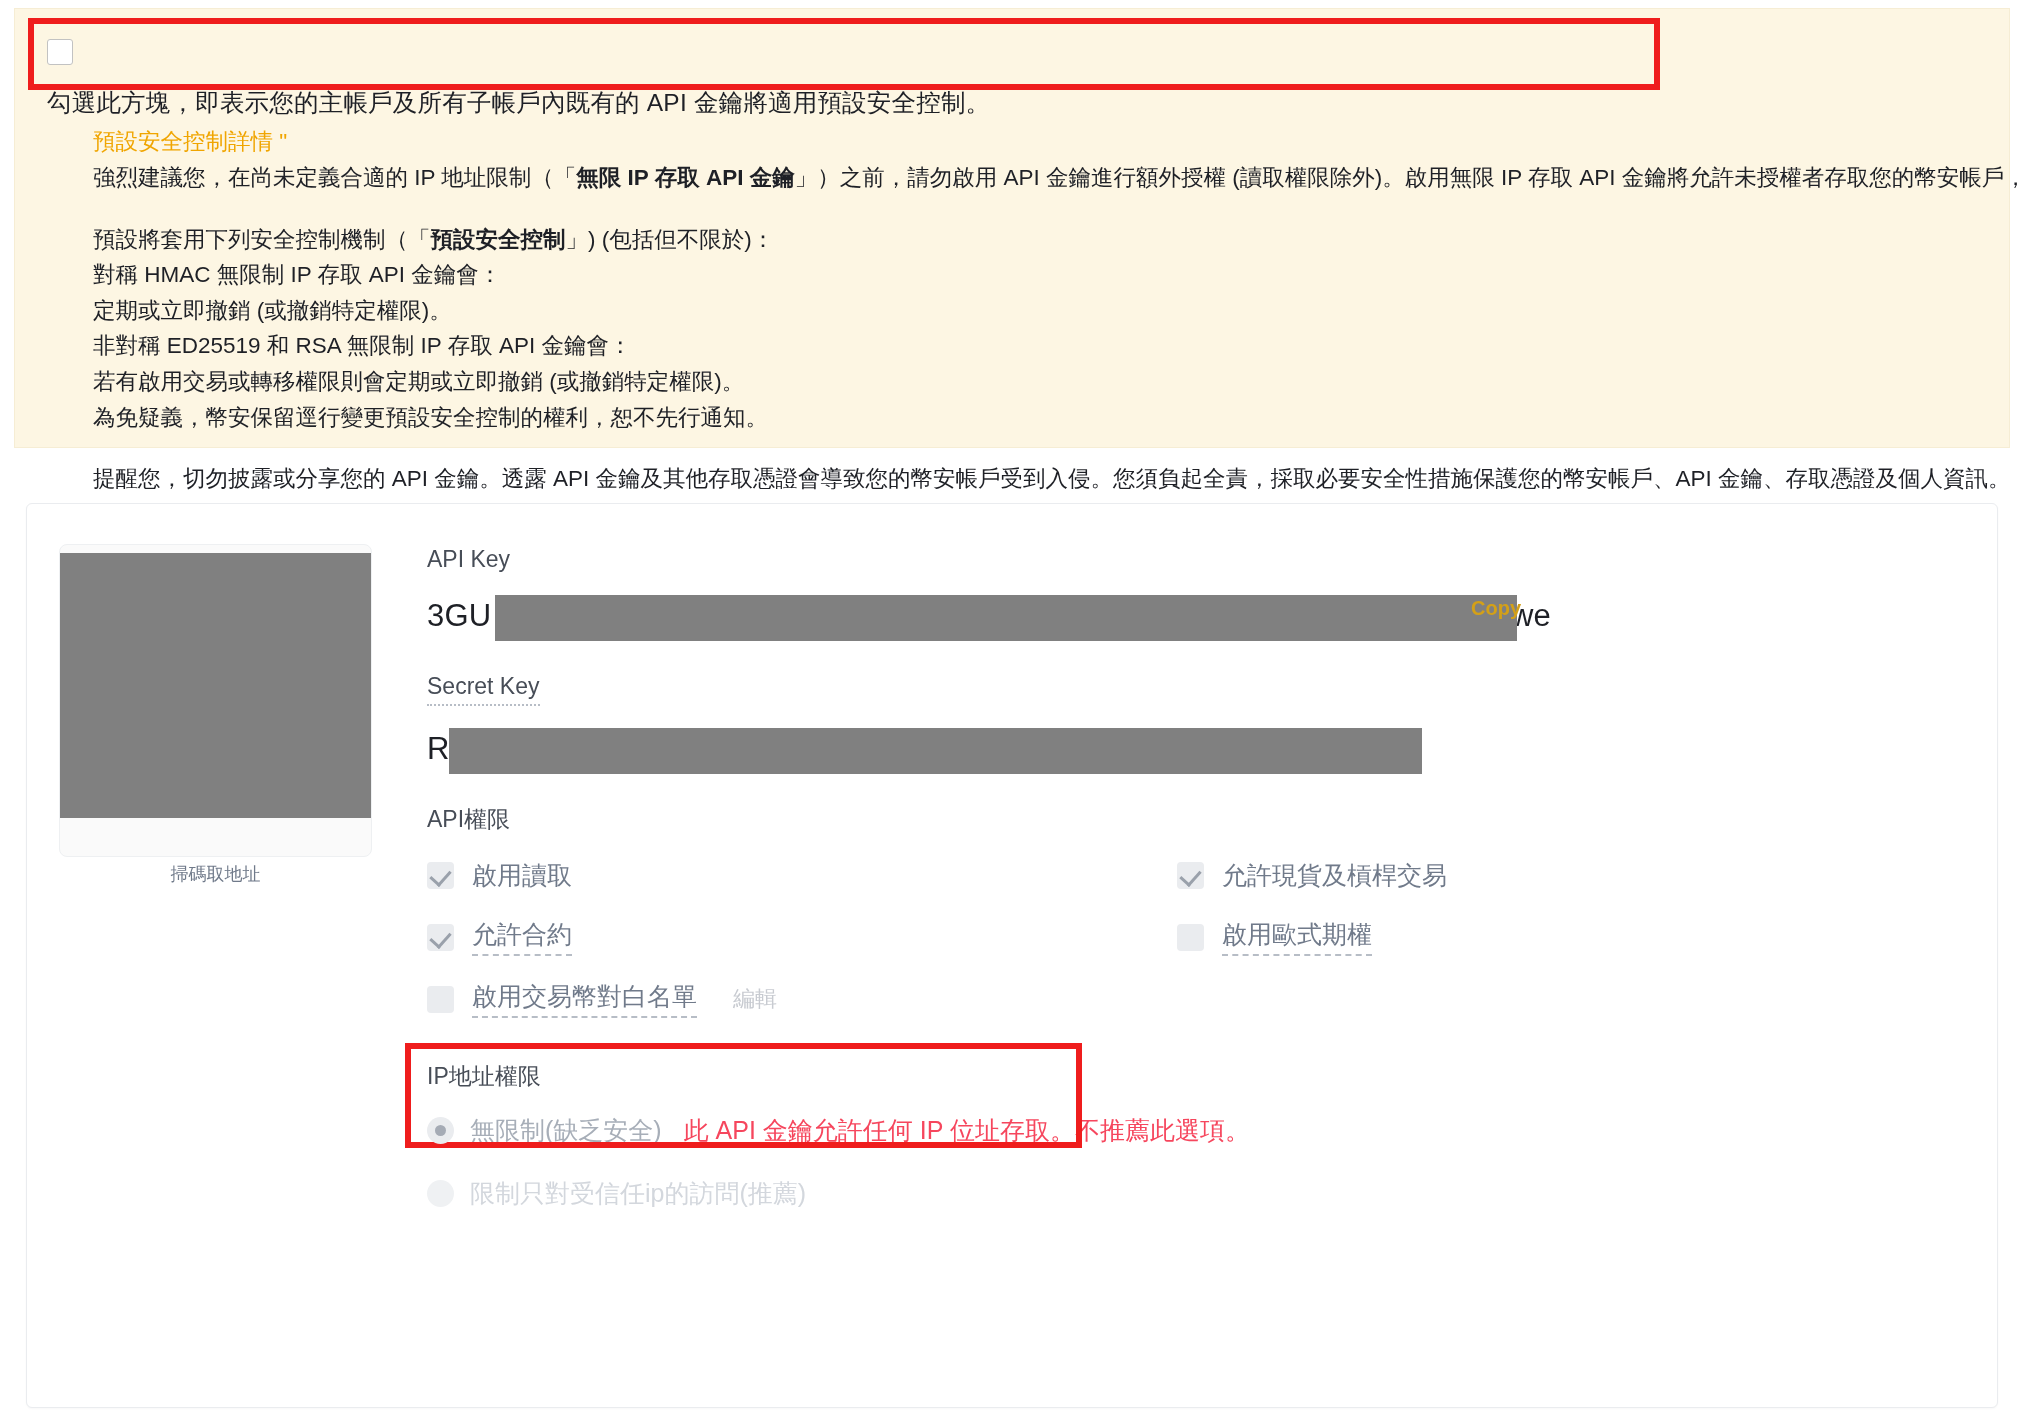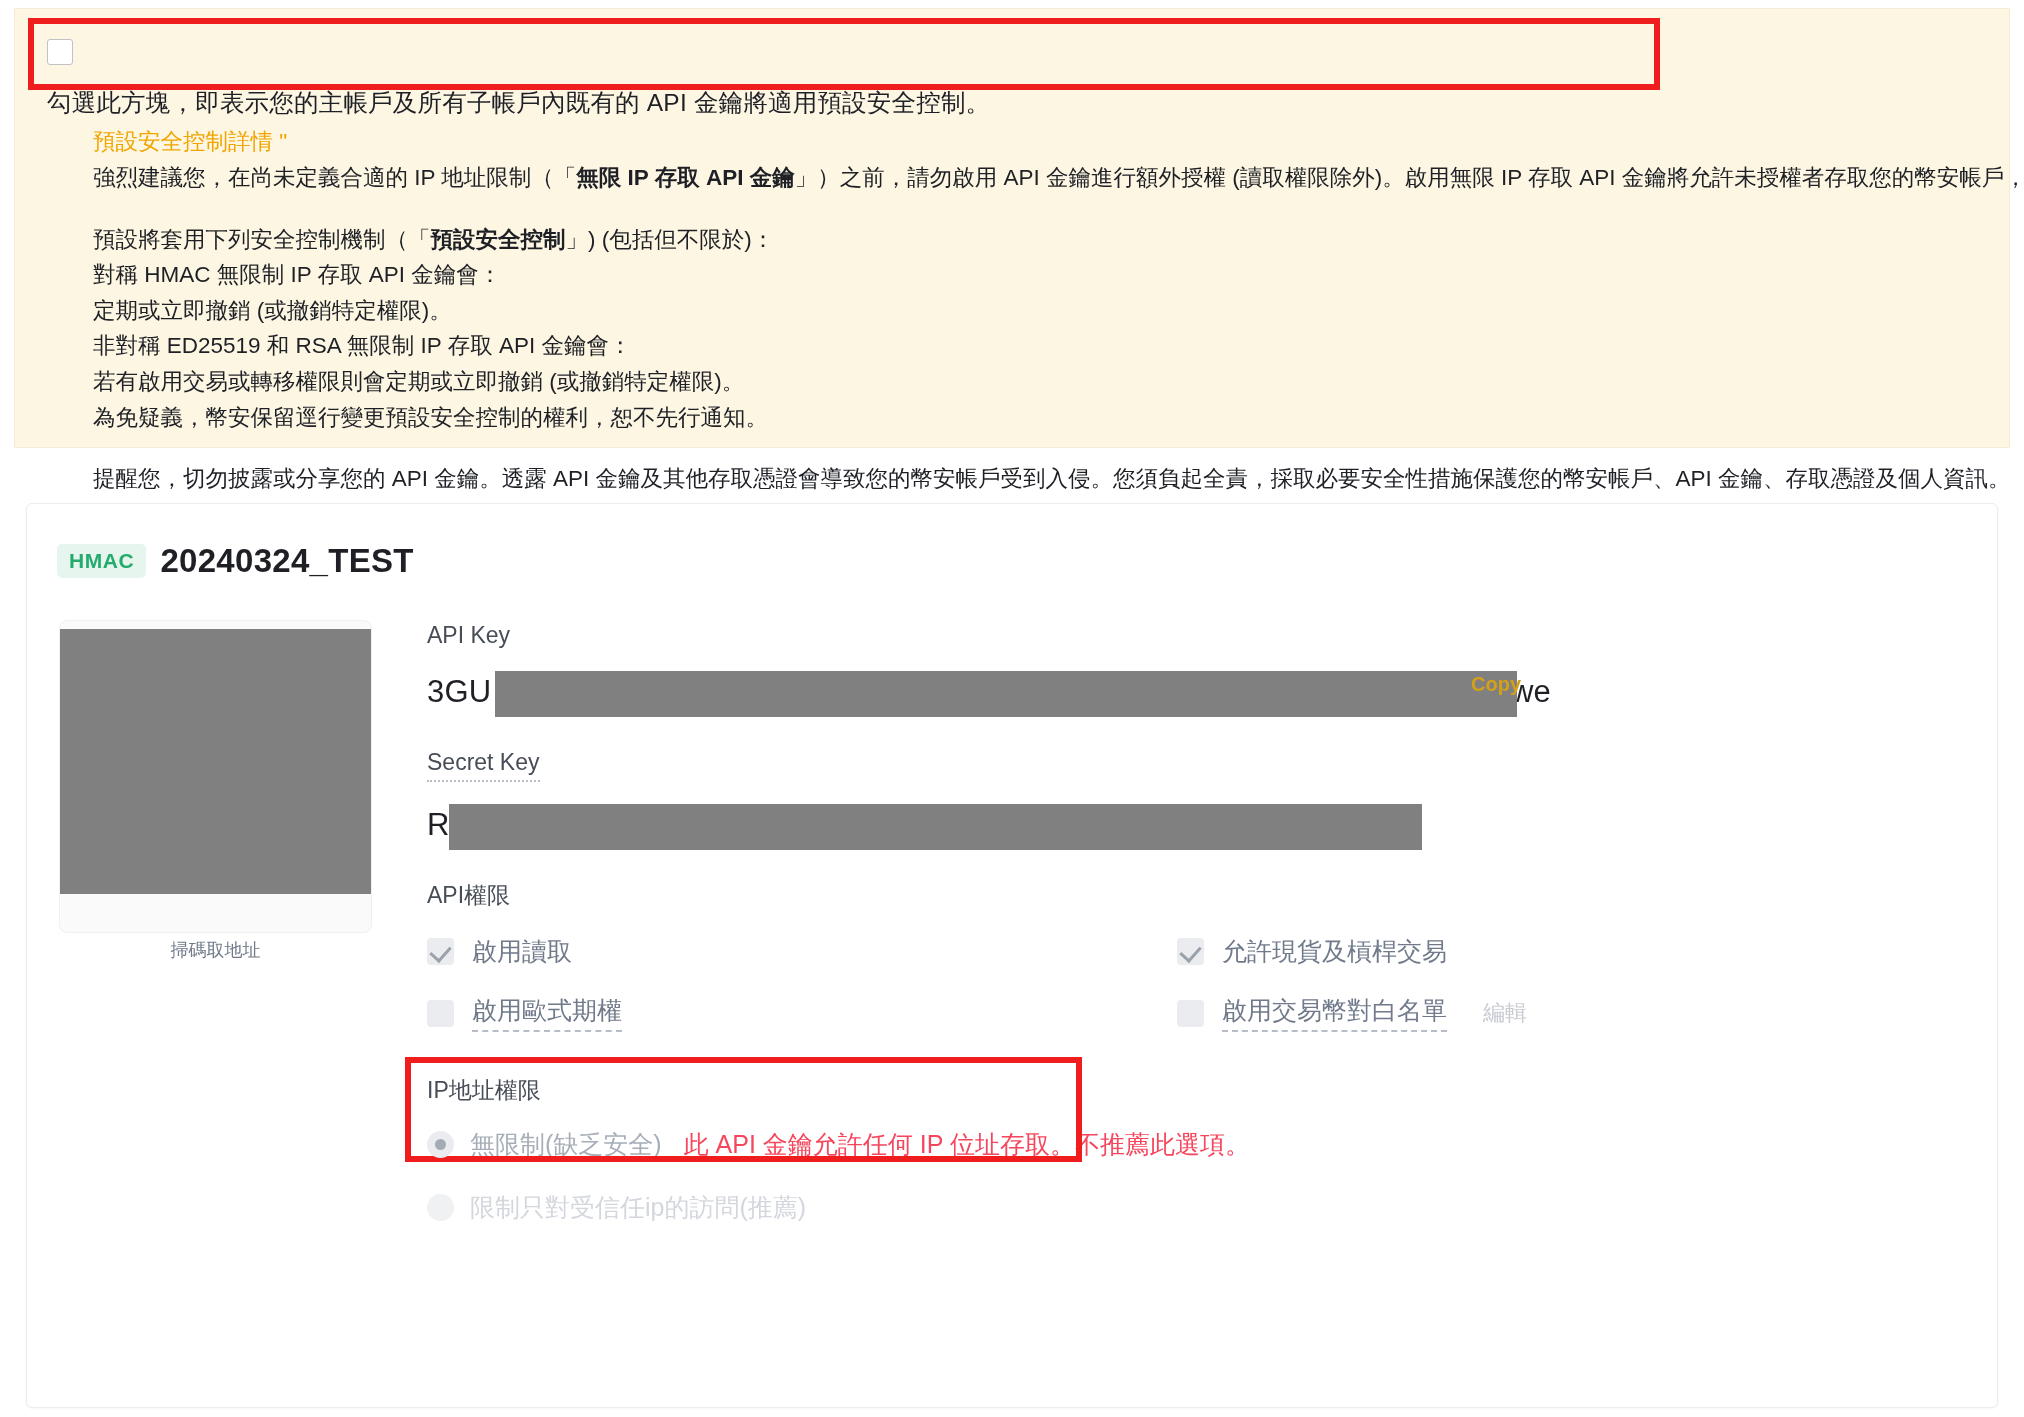--- a/index.html
+++ b/index.html
@@ -332,24 +332,20 @@
       <p class="warn-p">非對稱 ED25519 和 RSA 無限制 IP 存取 API 金鑰會：</p>
       <p class="warn-p">若有啟用交易或轉移權限則會定期或立即撤銷 (或撤銷特定權限)。</p>
       <p class="warn-p">為免疑義，幣安保留逕行變更預設安全控制的權利，恕不先行通知。</p>
       <p class="warn-p gap2">提醒您，切勿披露或分享您的 API 金鑰。透露 API 金鑰及其他存取憑證會導致您的幣安帳戶受到入侵。您須負起全責，採取必要安全性措施保護您的幣安帳戶、API 金鑰、存取憑證及個人資訊。</p>
     </div>
   </div>
   <div class="red-rect-top"></div>
 </div>
 
 <div class="card">
-  <div class="card-head">
-    <span class="badge-hmac">HMAC</span>
-    <span class="card-title">20240324_TEST</span>
-  </div>
 
   <div class="card-body">
 
     <div class="qr-col">
       <div class="qr-panel">
         <div class="qr-redact"></div>
       </div>
       <div class="qr-caption">掃碼取地址</div>
     </div>
 
@@ -370,20 +366,24 @@
       
       <div class="perm-title">API權限</div>
       <div class="perm-grid">
         <div class="perm-item">
           <span class="cb checked"></span>
           <span class="perm-label">啟用讀取</span>
         </div>
         <div class="perm-item">
           <span class="cb checked"></span>
           <span class="perm-label">允許現貨及槓桿交易</span>
+        </div>
+        <div class="perm-item">
+          <span class="cb checked"></span>
+          <span class="perm-label dotted">允許合約</span>
         </div>
         <div class="perm-item">
           <span class="cb"></span>
           <span class="perm-label dotted">啟用歐式期權</span>
         </div>
         <div class="perm-item">
           <span class="cb"></span>
           <span class="perm-label dotted">啟用交易幣對白名單</span>
           <span class="edit-link">編輯</span>
         </div>

